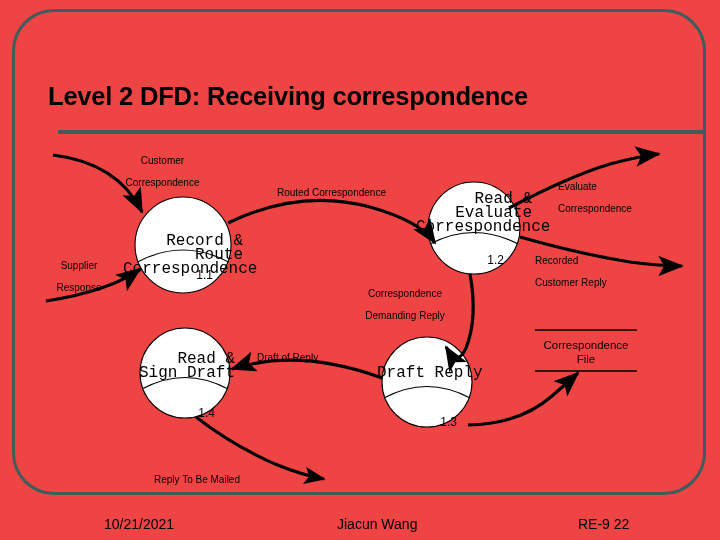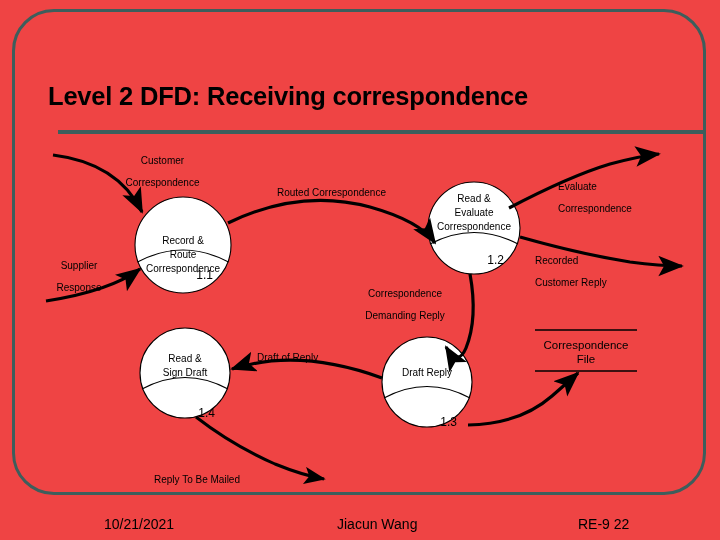--- a/index.html
+++ b/index.html
@@ -58,25 +58,25 @@
     position: absolute;
     font-family: "Liberation Sans", sans-serif;
     font-size: 10px;
     color: #000000;
     line-height: 22px;
     white-space: pre;
   }
   .lbl.c { text-align: center; }
   .proc-label {
     position: absolute;
-    font-family: Liberation Sans, sans-serif;
-    font-size: 10px;
+    font-family: Liberation Mono, monospace;
+    font-size: 16px;
     color: #000000;
     line-height: 14px;
-    text-align: center;
+    text-align: right;
     white-space: pre;
   }
   .proc-num {
     position: absolute;
     font-family: "Liberation Sans", sans-serif;
     font-size: 12px;
     color: #000000;
     text-align: right;
     white-space: pre;
   }

